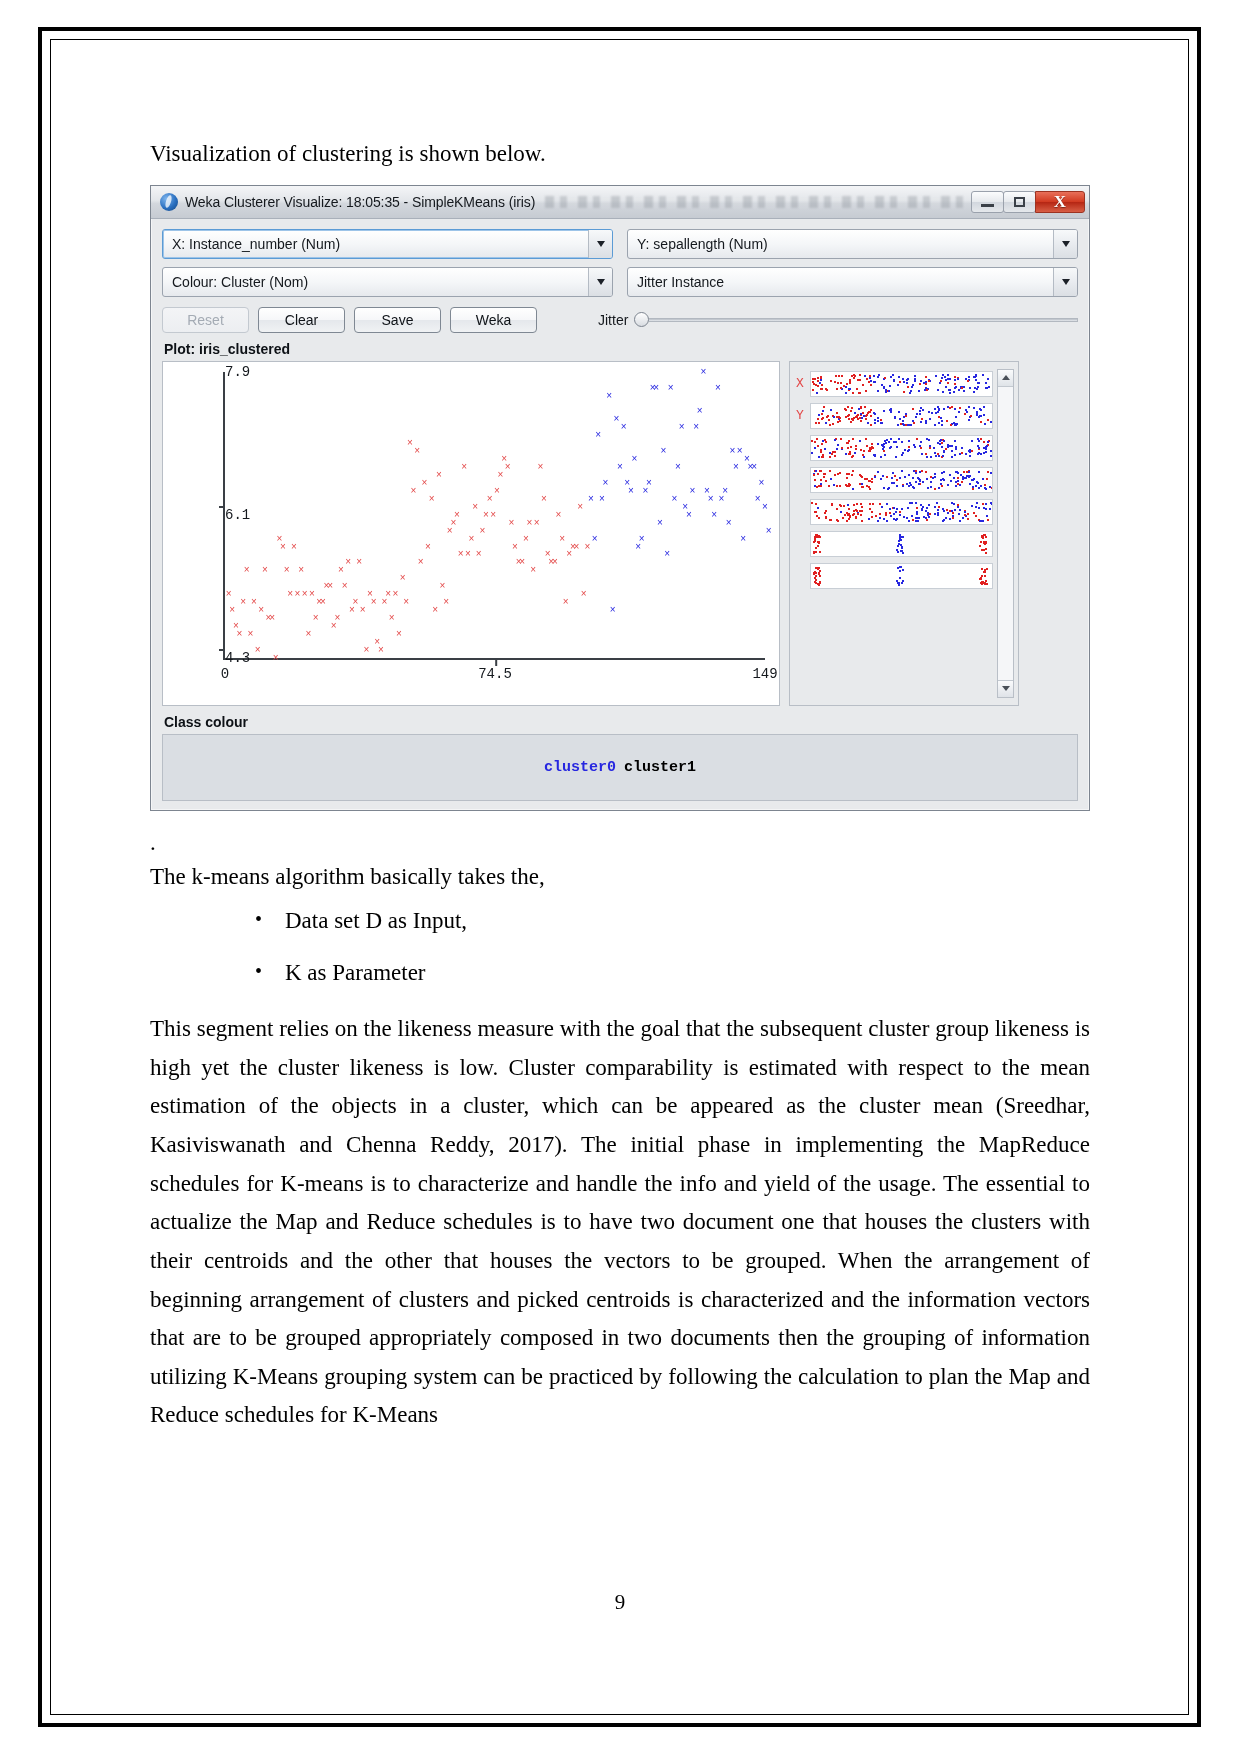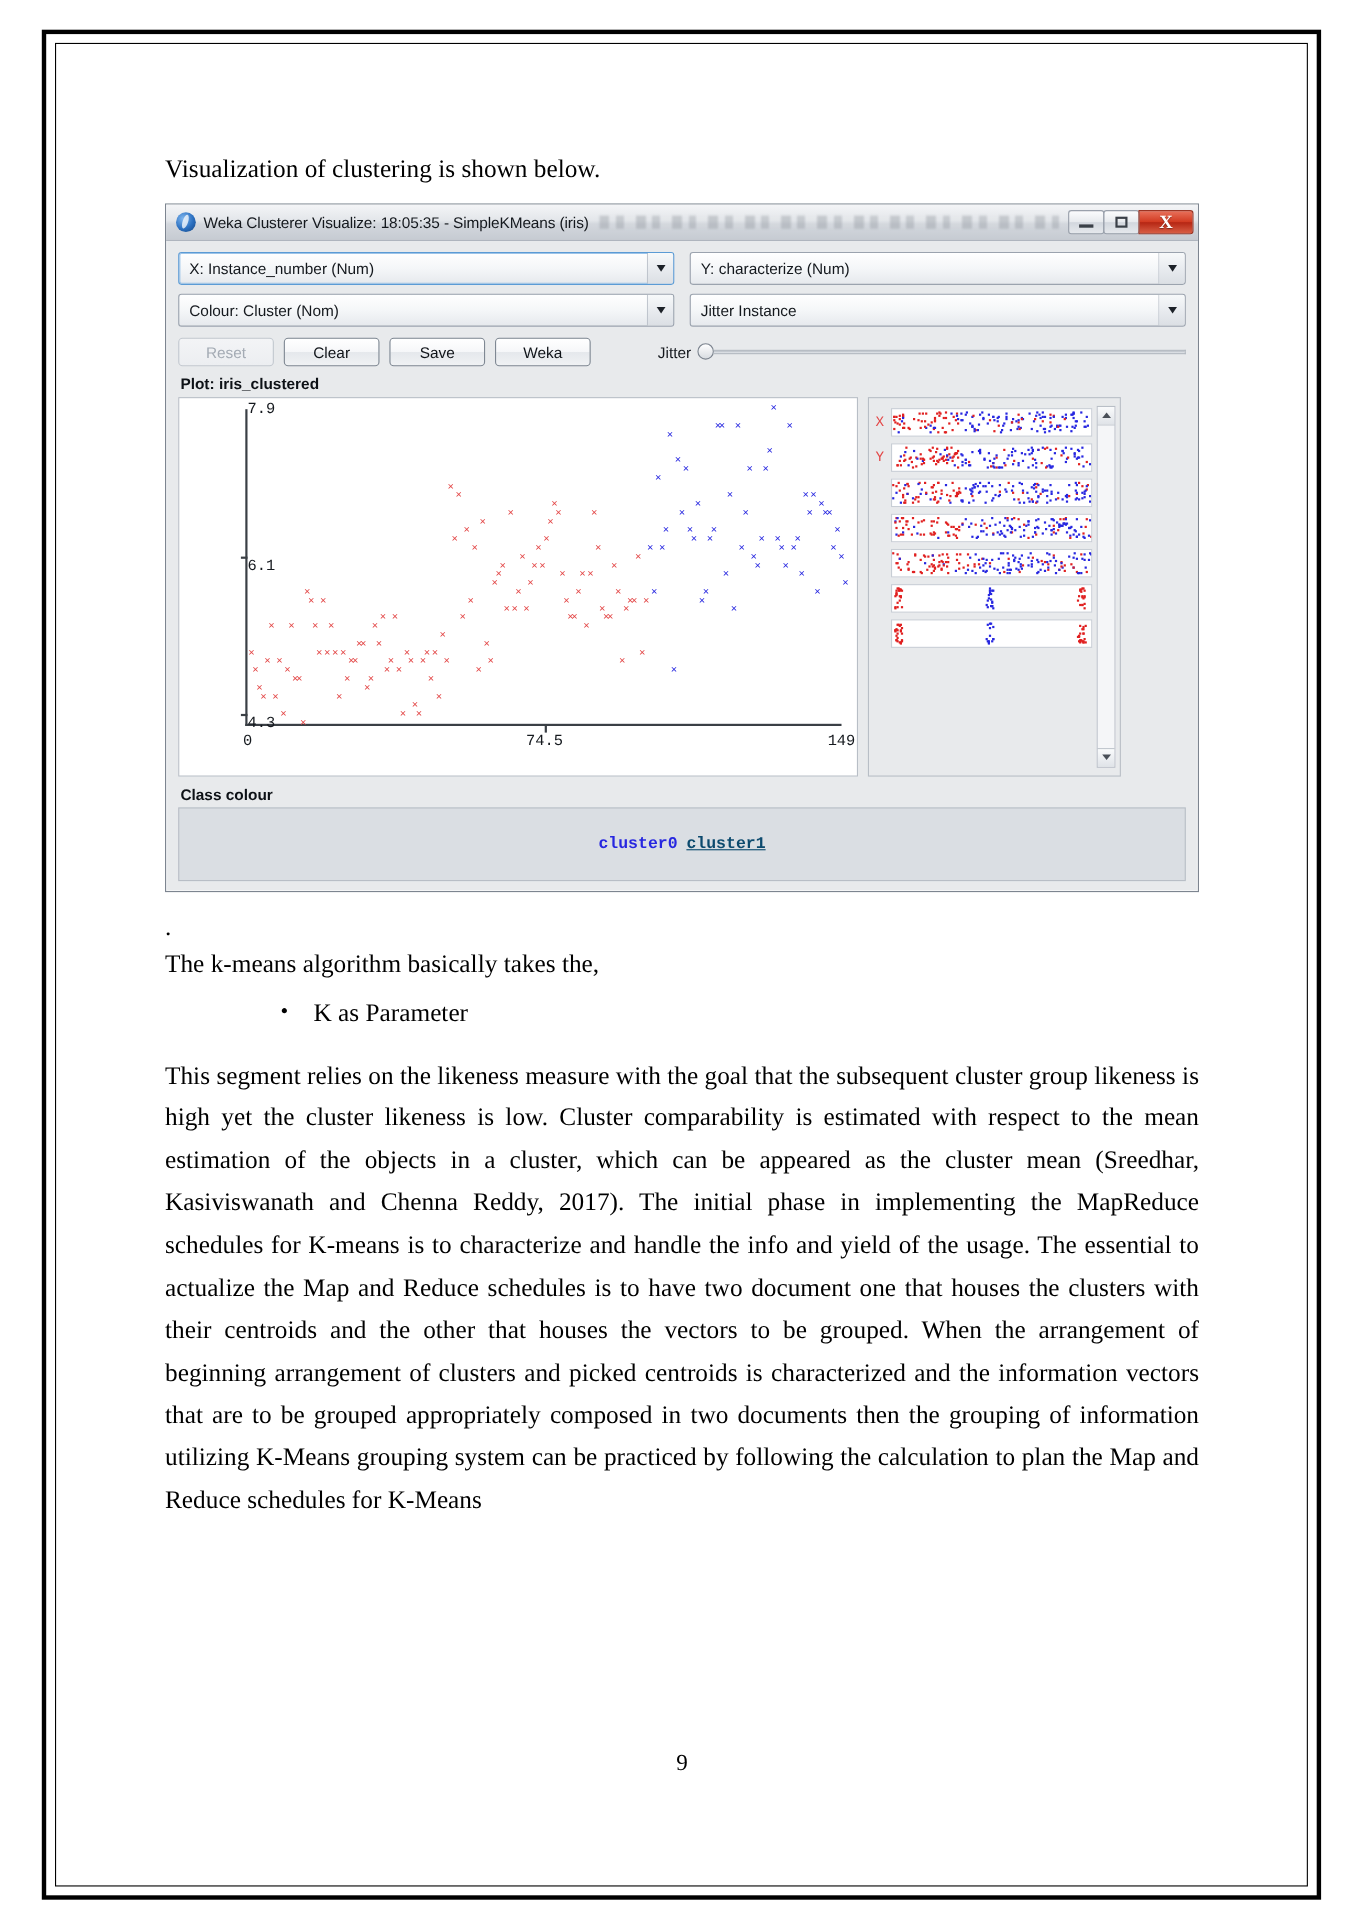--- a/index.html
+++ b/index.html
@@ -292,21 +292,21 @@
     border: 1px solid #b8bec6;
     background: #dadee3;
     display: flex; align-items: center; justify-content: center;
     gap: 8px;
   }
   .legend-item {
     font-family: "Liberation Mono", monospace;
     font-size: 15px; font-weight: bold;
   }
   .legend-item.c0 { color: #2727e0; }
-  .legend-item.c1 { color: #0c4a6e; text-decoration: underline; }
+  .legend-item.c1 { color: #000000; }
 
   
   .dot-line { font-size: 23px; line-height: 1.2; margin-top: 18px; }
   .para {
     font-size: 23px;
     line-height: 1.68;
     text-align: justify;
     color: #000;
     margin: 0;
   }
@@ -368,21 +368,21 @@
     <div class="weka-body">
 
       <div class="combo-row">
         <div class="combo selected">
           <span class="combo-label">X: Instance_number (Num)</span>
           <span class="combo-arrow">
               <i></i>
             </span>
         </div>
         <div class="combo">
-          <span class="combo-label">Y: characterize (Num)</span>
+          <span class="combo-label">Y: sepallength (Num)</span>
           <span class="combo-arrow">
               <i></i>
             </span>
         </div>
       </div>
 
       <div class="combo-row">
         <div class="combo">
           <span class="combo-label">Colour: Cluster (Nom)</span>
           <span class="combo-arrow">
@@ -1607,19 +1607,20 @@
         <span class="legend-item c1">cluster1</span>
       </div>
 
     </div>
   </div>
 
   <div class="dot-line">.</div>
   <div class="para lead">The k-means algorithm basically takes the,</div>
 
   <ul class="bullets">
+    <li>Data set D as Input,</li>
     <li>K as Parameter</li>
   </ul>
 
   <p class="para para-block">This segment relies on the likeness measure with the goal that the subsequent cluster group likeness is high yet the cluster likeness is low. Cluster comparability is estimated with respect to the mean estimation of the objects in a cluster, which can be appeared as the cluster mean (Sreedhar, Kasiviswanath and Chenna Reddy, 2017). The initial phase in implementing the MapReduce schedules for K-means is to characterize and handle the info and yield of the usage.  The essential to actualize the Map and Reduce schedules is to have two document one that houses the clusters with their centroids and the other that houses the vectors to be grouped. When the arrangement of beginning arrangement of clusters and picked centroids is characterized and the information vectors that are to be grouped appropriately composed in two documents then the grouping of information utilizing K-Means grouping system can be practiced by following the calculation to plan the Map and Reduce schedules for K-Means</p>
 
   <div class="page-number">9</div>
 </div>
 
 </body></html>

